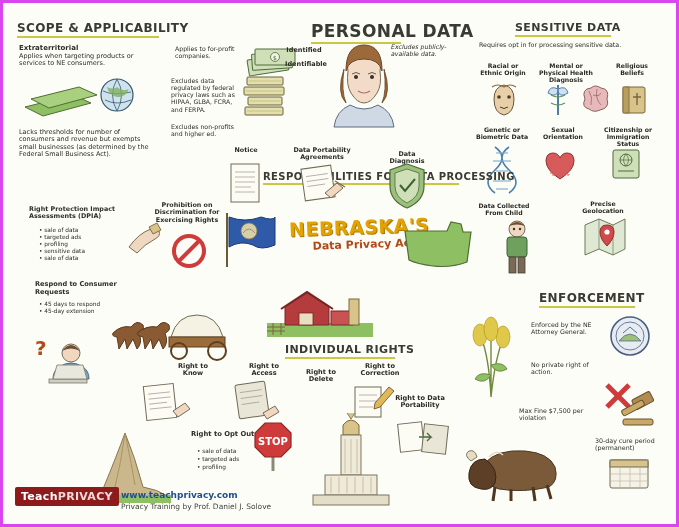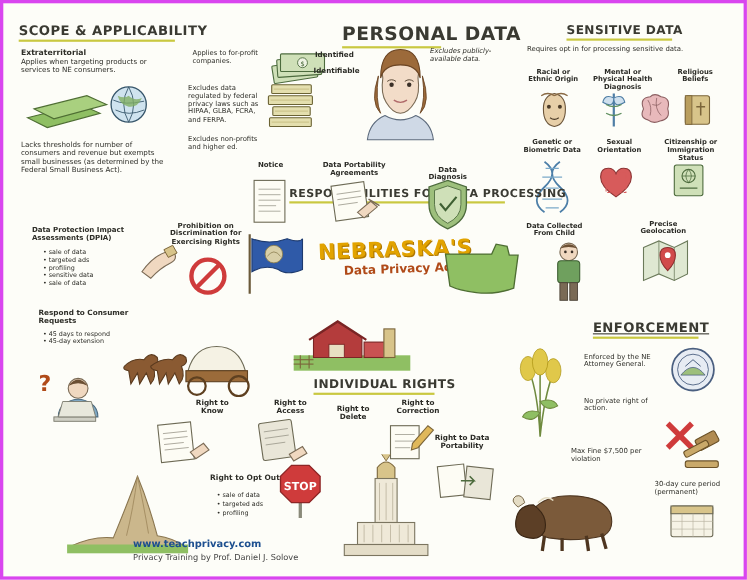--- a/index.html
+++ b/index.html
@@ -296,21 +296,21 @@
     </svg>
   </div>
   <div class="ill" style="left:382px;top:158px;">
     <svg width="44" height="50" viewBox="0 0 44 50">
       <path d="M22 3 l17 6 v16 q0 15 -17 22 q-17 -7 -17 -22 v-16z" fill="#9dbf7c" stroke="#4d6b3d" stroke-width="1.2"></path>
       <path d="M22 8 l12 4 v13 q0 11 -12 17 q-12 -6 -12 -17 v-13z" fill="#cfe0b8" stroke="#4d6b3d" stroke-width=".8"></path>
       <path d="M15 24 l5 6 l10 -12" fill="none" stroke="#3f6033" stroke-width="2"></path>
     </svg>
   </div>
 
-  <div class="txt" style="left:26px;top:203px;width:96px;font-size:6.4px;font-weight:bold;">Data Protection Impact Assessments (DPIA)</div>
+  <div class="txt" style="left:26px;top:203px;width:96px;font-size:6.4px;font-weight:bold;">Right Protection Impact Assessments (DPIA)</div>
   <div class="txt" style="left:36px;top:224px;font-size:5.8px;">• sale of data</div>
   <div class="txt" style="left:36px;top:231px;font-size:5.8px;">• targeted ads</div>
   <div class="txt" style="left:36px;top:238px;font-size:5.8px;">• profiling</div>
   <div class="txt" style="left:36px;top:245px;font-size:5.8px;">• sensitive data</div>
   <div class="txt" style="left:36px;top:252px;font-size:5.8px;">• sale of data</div>
 
   <div class="ill" style="left:120px;top:218px;">
     <svg width="44" height="40" viewBox="0 0 44 40">
       <path d="M6 26 q10 -14 22 -18 q6 -2 8 2 q2 5 -4 8 q-10 5 -18 14z" fill="#f0d8c0" stroke="#7a6a55" stroke-width="1"></path>
       <path d="M26 6 l8 -4 l4 7 l-8 4z" fill="#d8c48a" stroke="#7b653a" stroke-width=".9"></path>
@@ -381,21 +381,21 @@
       <rect x="84" y="22" width="10" height="26" fill="#d8c48a" stroke="#7b653a" stroke-width="1"></rect>
       <g stroke="#7b653a" stroke-width="1">
         <line x1="2" y1="50" x2="20" y2="50"></line>
           <line x1="2" y1="54" x2="20" y2="54"></line>
         <line x1="8" y1="46" x2="8" y2="58"></line>
           <line x1="16" y1="46" x2="16" y2="58"></line>
       </g>
     </svg>
   </div>
 
-  <div class="hdr" style="left:536px;top:288px;font-size:12px;text-decoration:underline;">
+  <div class="hdr" style="left:536px;top:288px;font-size:12px;">
     <span>ENFORCEMENT</span>
     <span class="ul" style="width:96px;"></span>
   </div>
   <div class="txt" style="left:528px;top:318px;width:70px;font-size:6.3px;">Enforced by the NE Attorney General.</div>
   <div class="ill" style="left:604px;top:310px;">
     <svg width="46" height="46" viewBox="0 0 46 46">
       <circle cx="23" cy="23" r="19" fill="#e7ecf3" stroke="#4a5f80" stroke-width="1.6"></circle>
       <circle cx="23" cy="23" r="14" fill="none" stroke="#4a5f80" stroke-width=".8"></circle>
       <path d="M12 28 q11 -14 22 0z" fill="#9dbf7c" stroke="#4a5f80" stroke-width=".7"></path>
       <path d="M16 20 l7 -6 l7 6" fill="none" stroke="#4a5f80" stroke-width=".9"></path>
@@ -553,16 +553,19 @@
       <path d="M30 22 q8 -8 14 -2" fill="none" stroke="#e4dcc4" stroke-width="1.4"></path>
       <g stroke="#4e3620" stroke-width="3" fill="none">
         <line x1="36" y1="52" x2="34" y2="66"></line>
           <line x1="52" y1="54" x2="52" y2="66"></line>
         <line x1="74" y1="52" x2="76" y2="66"></line>
           <line x1="88" y1="50" x2="92" y2="64"></line>
       </g>
     </svg>
   </div>
 
+  <div id="footer-logo">
+    <span>Teach</span><span class="p2">PRIVACY</span>
+  </div>
   <div id="footer-url">www.teachprivacy.com</div>
   <div id="footer-credit">Privacy Training by Prof. Daniel J. Solove</div>
 
 </div>
 
 </body></html>

